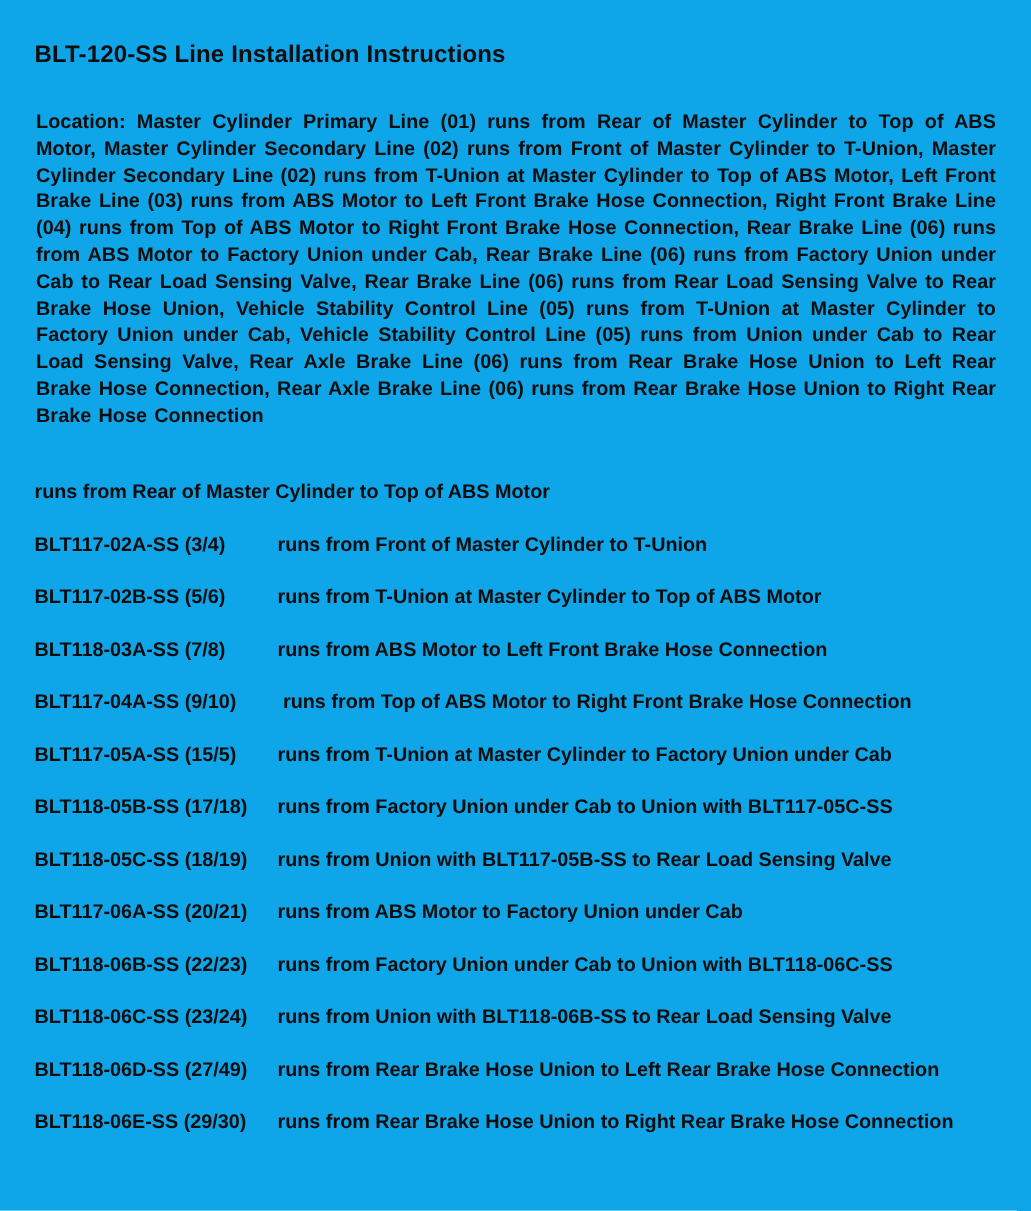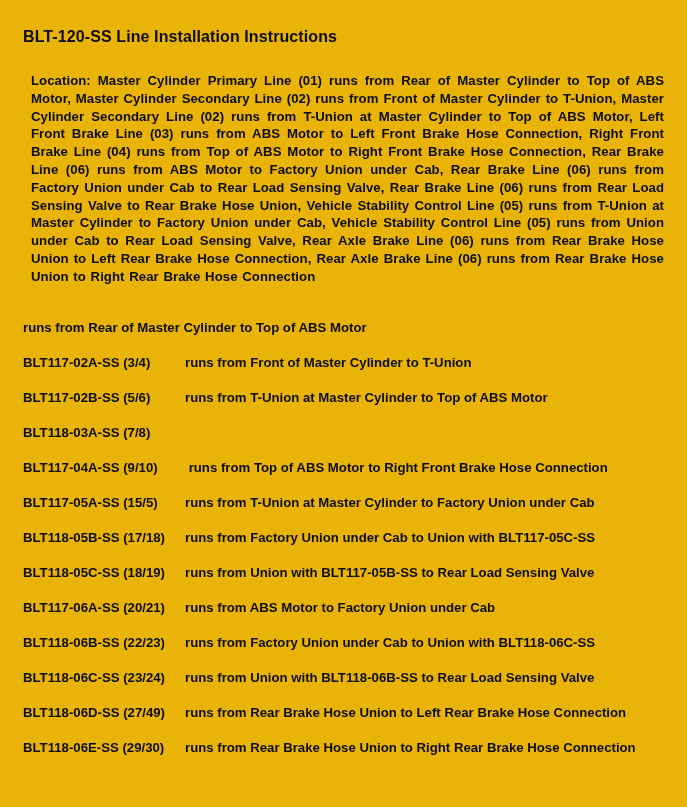--- a/index.html
+++ b/index.html
@@ -14,31 +14,31 @@
     font-family: "Liberation Sans", sans-serif;
     font-weight: bold;
     color: #0d0d0d;
     -webkit-font-smoothing: antialiased;
   }
   .page {
     box-sizing: border-box;
     width: 687px;
     height: 807px;
     padding: 27px 23px 0 23px;
-    background: #eab308;
+    background: #0ea5e9;
   }
   .doc-title {
     margin: 0;
     font-size: 16px;
     line-height: 19px;
     letter-spacing: 0.1px;
     color: #0d0d0d;
   }
   .location-paragraph {
-    margin: 26px 0 0 8px;
+    margin: 26px 0 0 1px;
     font-size: 13.2px;
     line-height: 17.8px;
     text-align: justify;
     letter-spacing: 0.05px;
     word-spacing: 1px;
     color: #0d0d0d;
   }
   .line-list {
     margin-top: 33px;
   }
@@ -77,20 +77,21 @@
     <span class="desc">runs from Front of Master Cylinder to T-Union</span>
   </div>
 
   <div class="line-row">
     <span class="part">BLT117-02B-SS (5/6)</span>
     <span class="desc">runs from T-Union at Master Cylinder to Top of ABS Motor</span>
   </div>
 
   <div class="line-row">
     <span class="part">BLT118-03A-SS (7/8)</span>
+    <span class="desc">runs from ABS Motor to Left Front Brake Hose Connection</span>
   </div>
 
   <div class="line-row">
     <span class="part">BLT117-04A-SS (9/10)</span>
     <span class="desc"> runs from Top of ABS Motor to Right Front Brake Hose Connection</span>
   </div>
 
   <div class="line-row">
     <span class="part">BLT117-05A-SS (15/5)</span>
     <span class="desc">runs from T-Union at Master Cylinder to Factory Union under Cab</span>

